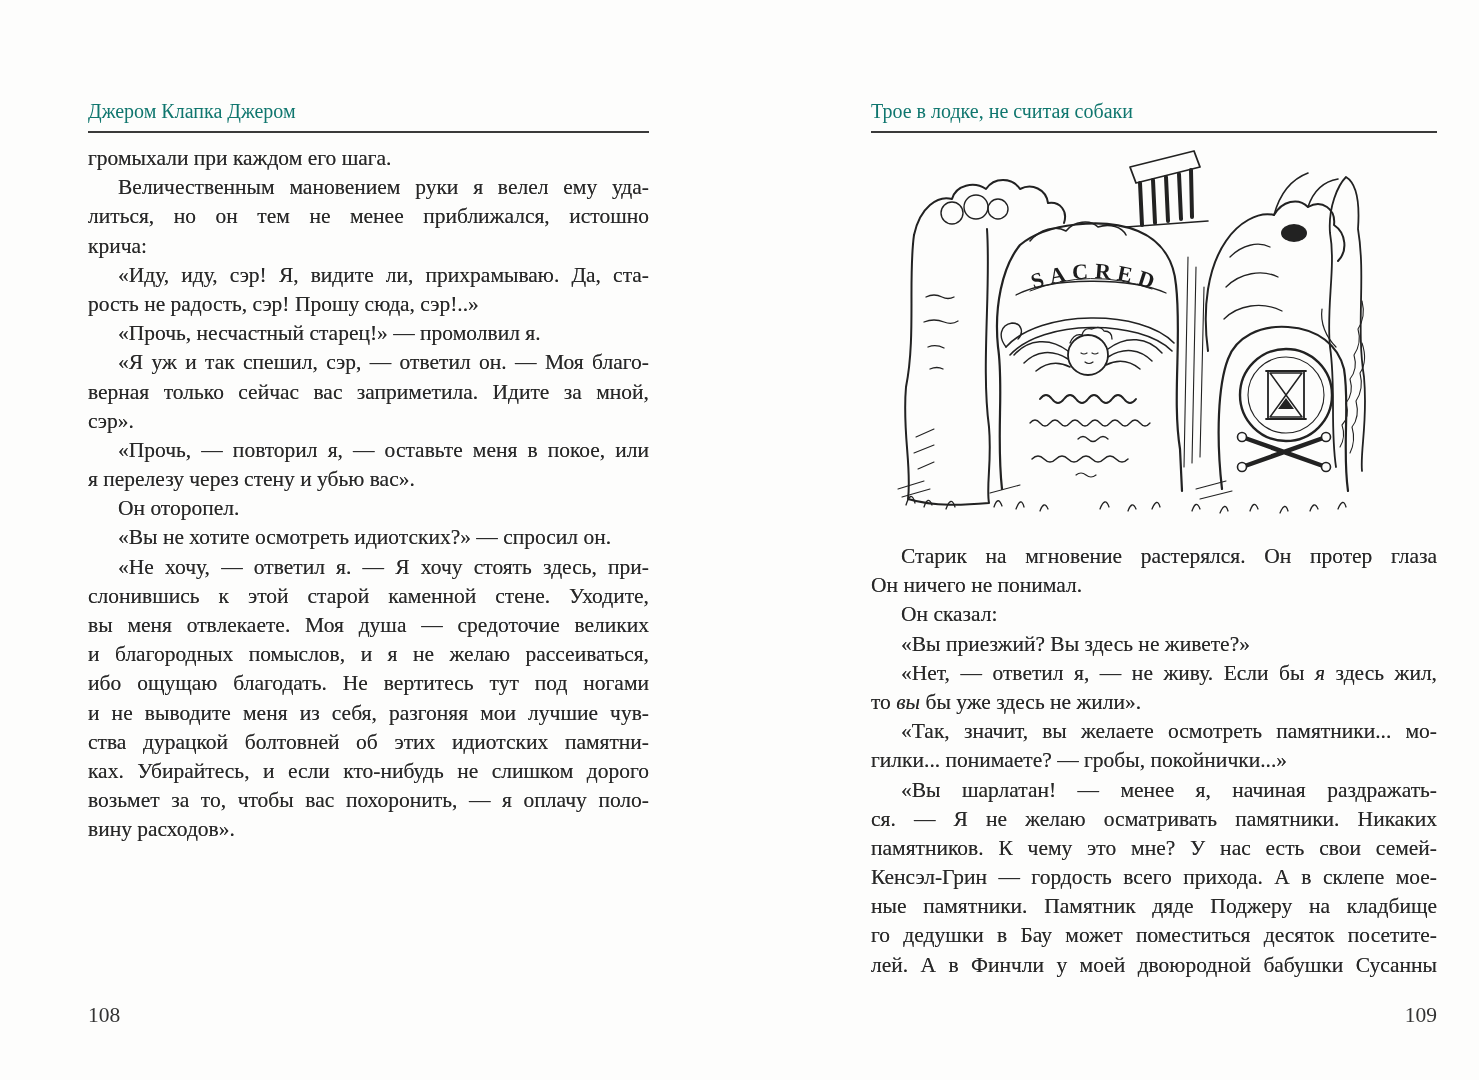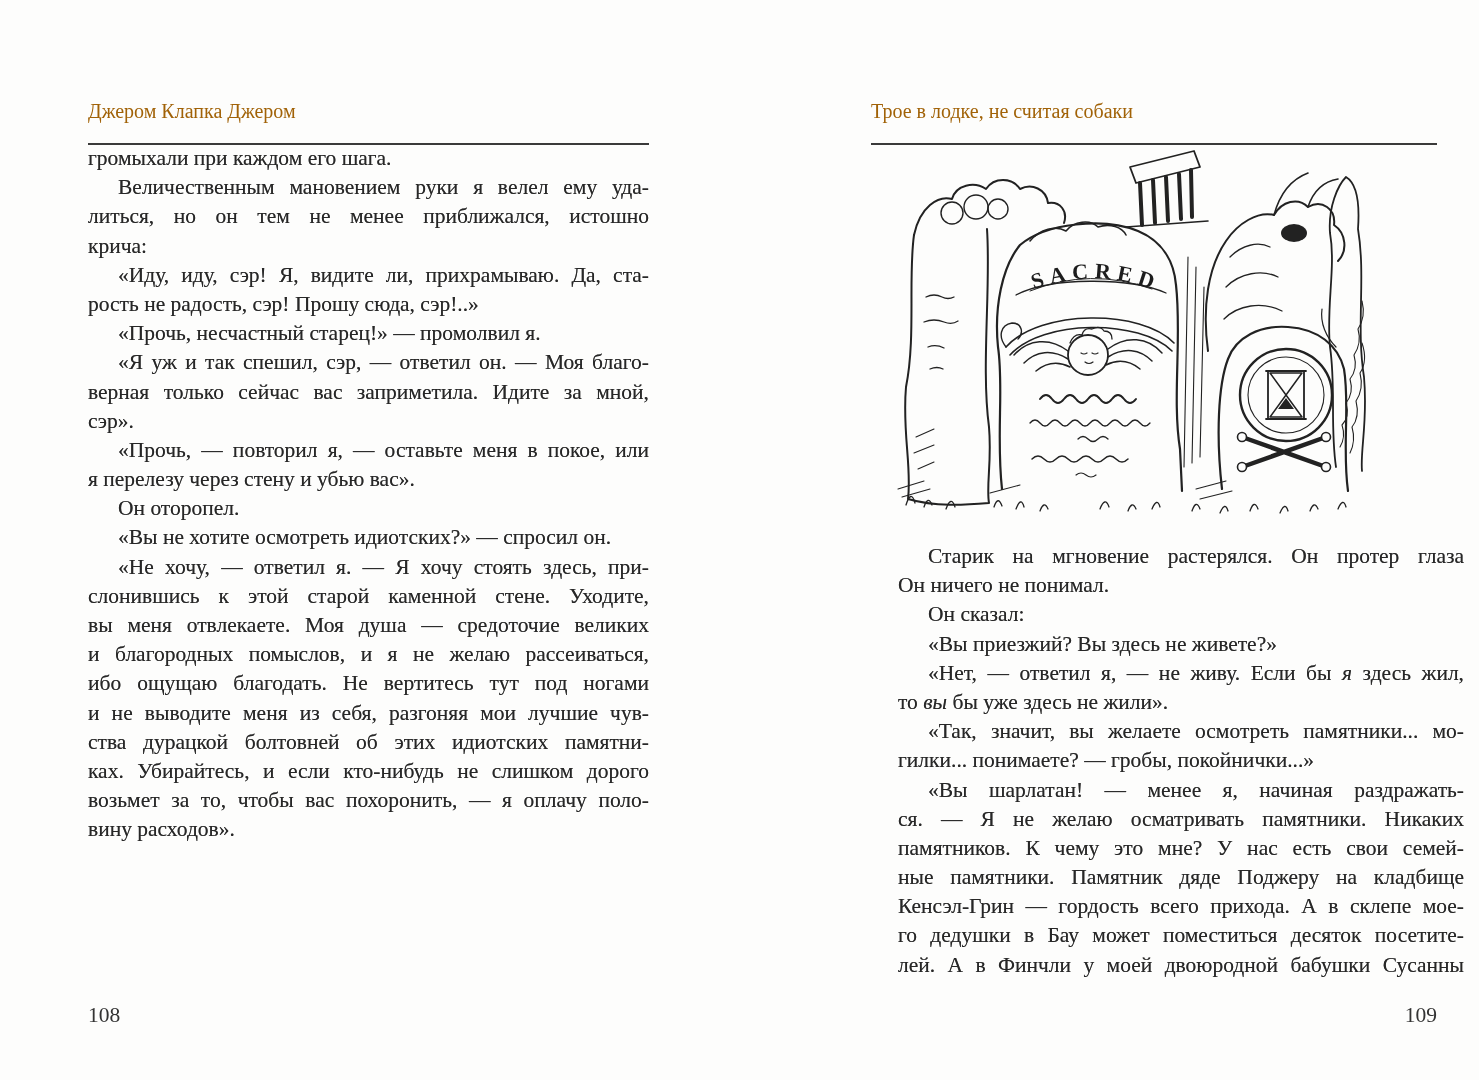--- a/index.html
+++ b/index.html
@@ -7,29 +7,29 @@
   body{
     width:1479px;height:1080px;position:relative;
     background:#fdfdfc;overflow:hidden;
     font-family:"Liberation Serif","DejaVu Serif",serif;
     color:#272727;
   }
   .abs{position:absolute;}
   
   .running-header{
     top:99px;height:24px;line-height:24px;
-    font-size:20px;color:#a16207;
-    padding-bottom:20px;border-bottom:2px solid #3a3a3a;
+    font-size:20px;color:#0f766e;
+    padding-bottom:8px;border-bottom:2px solid #3a3a3a;
   }
   #hdr-left{left:88px;width:561px;text-align:left;}
   #hdr-right{left:871px;width:566px;}
   
   .text-col{font-size:21.5px;text-shadow:0 0 .4px rgba(20,20,20,.55);}
   #col-left{left:88px;top:144px;width:561px;}
-  #col-right{left:871px;top:542px;width:566px;margin-left:27px;}
+  #col-right{left:871px;top:542px;width:566px;}
   .tl{height:29.2px;line-height:29.2px;text-align:justify;overflow:hidden;}
   .tl::after{content:"";display:inline-block;width:100%;height:0;}
   .tl.last{text-align:left;}
   .tl.last::after{content:none;}
   .tl i{font-style:italic;}
   
   .page-num{top:1000px;font-size:21.5px;color:#333;height:30px;line-height:30px;}
   #pn-left{left:88px;width:200px;text-align:left;}
   #pn-right{left:871px;width:566px;text-align:right;}
   
@@ -162,18 +162,18 @@
     <div class="tl last">Он ничего не понимал.</div>
     <div class="tl last" style="text-indent: 30px;">Он сказал:</div>
     <div class="tl last" style="text-indent: 30px;">«Вы приезжий? Вы здесь не живете?»</div>
     <div class="tl" style="text-indent: 30px;">«Нет, — ответил я, — не живу. Если бы <i>я</i> здесь жил,</div>
     <div class="tl last">то <i>вы</i> бы уже здесь не жили».</div>
     <div class="tl" style="text-indent: 30px;">«Так, значит, вы желаете осмотреть памятники... мо-</div>
     <div class="tl last">гилки... понимаете? — гробы, покойнички...»</div>
     <div class="tl" style="text-indent: 30px;">«Вы шарлатан! — менее я, начиная раздражать-</div>
     <div class="tl">ся. — Я не желаю осматривать памятники. Никаких</div>
     <div class="tl">памятников. К чему это мне? У нас есть свои семей-</div>
+    <div class="tl">Кенсэл-Грин — гордость всего прихода. А в склепе мое-</div>
     <div class="tl">ные памятники. Памятник дяде Поджеру на кладбище</div>
-    <div class="tl">Кенсэл-Грин — гордость всего прихода. А в склепе мое-</div>
     <div class="tl">го дедушки в Бау может поместиться десяток посетите-</div>
     <div class="tl">лей. А в Финчли у моей двоюродной бабушки Сусанны</div>
   </div>
 <div class="abs page-num" id="pn-right">109</div>
 
 </body></html>

